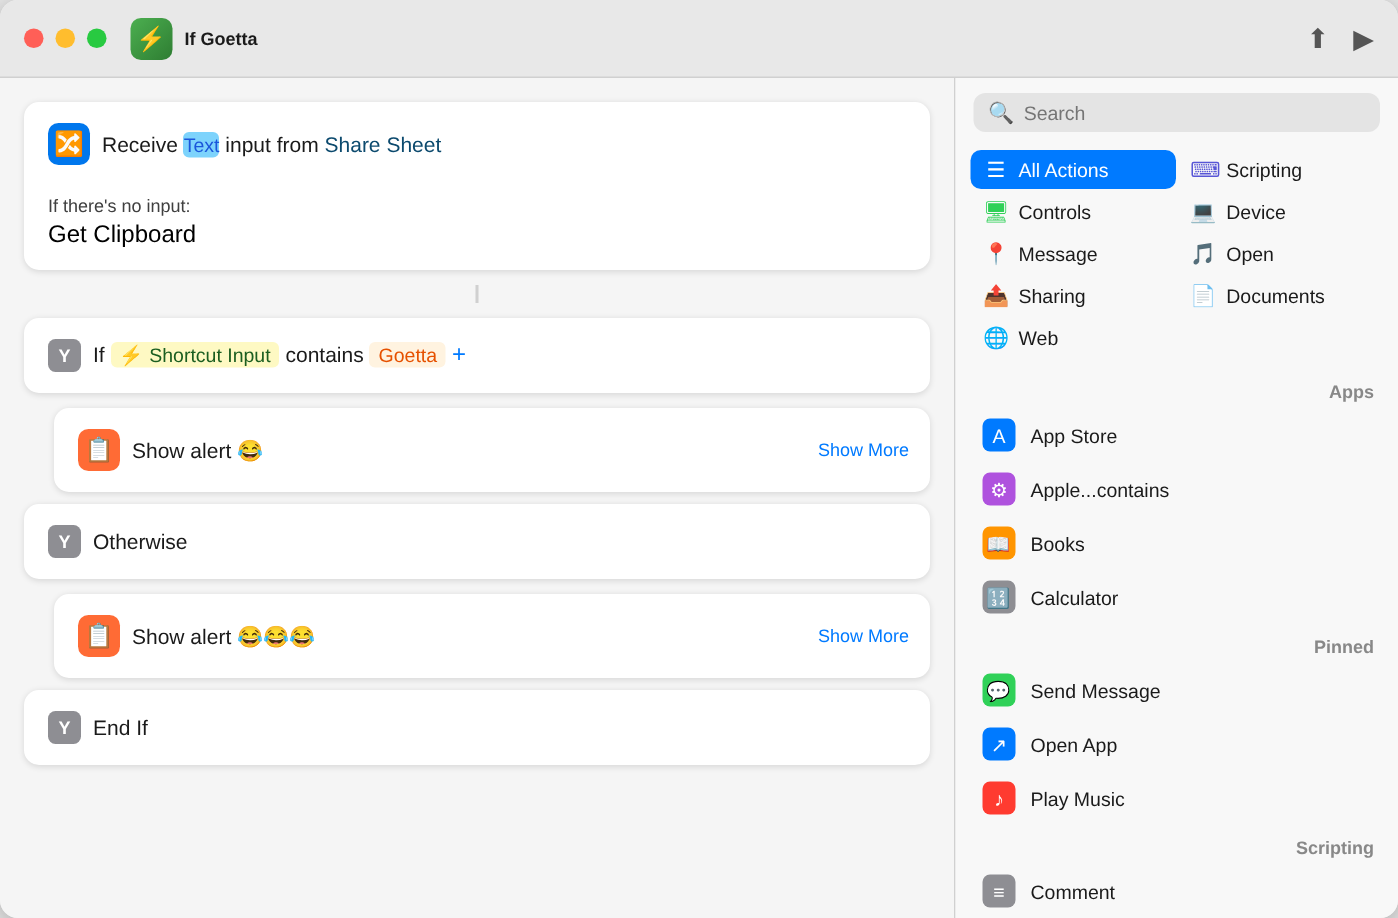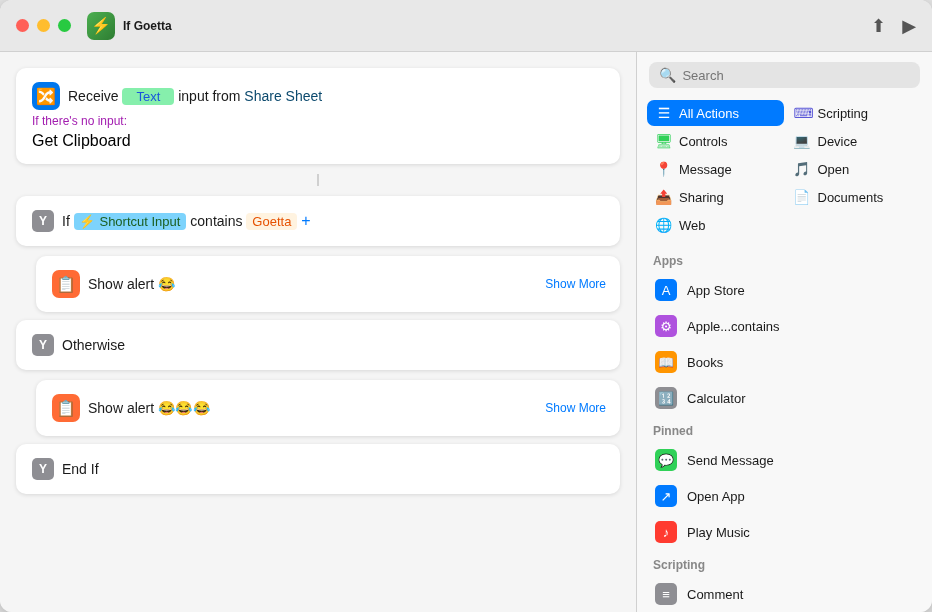--- a/index.html
+++ b/index.html
@@ -133,48 +133,48 @@
     }
 
     .card-icon.blue { background: #0077ED; }
     .card-icon.orange { background: #FF6B35; }
 
     .card-text {
       font-size: 14px;
       color: #1a1a1a;
     }
     .card-text .type-badge {
-      background: #86efac;
+      background: #7dd3fc;
       color: #1a56db;
-      padding: 1px 14px;
+      padding: 1px 0;
       border-radius: 4px;
       font-size: 13px;
       font-weight: 500;
     }
     .card-text .link { color: #0c4a6e; }
     .card-text .value-badge {
       background: #fff3e0;
       color: #E65100;
       padding: 1px 6px;
       border-radius: 4px;
       font-size: 13px;
       font-weight: 500;
     }
     .card-text .green-badge {
-      background: #7dd3fc;
+      background: #fef9c3;
       color: #1B5E20;
       padding: 1px 6px;
       border-radius: 4px;
       font-size: 13px;
     }
 
     .if-label {
       font-size: 12px;
-      color: #a21caf;
-      margin-top: 4px;
+      color: #404040;
+      margin-top: 20px;
     }
 
     .plus-btn {
       color: #007AFF;
       font-size: 16px;
       cursor: pointer;
     }
 
     .show-more {
       position: absolute;
@@ -262,20 +262,21 @@
     }
     .cat-icon.white { color: white; }
 
     .category-item.active .cat-icon { color: white; }
 
     
     .sidebar-list {
       flex: 1;
       overflow-y: auto;
       padding: 0 8px;
+      text-align: right;
     }
 
     .sidebar-section-label {
       font-size: 12px;
       font-weight: 600;
       color: #888;
       padding: 8px 8px 4px;
       text-transform: none;
     }
 

